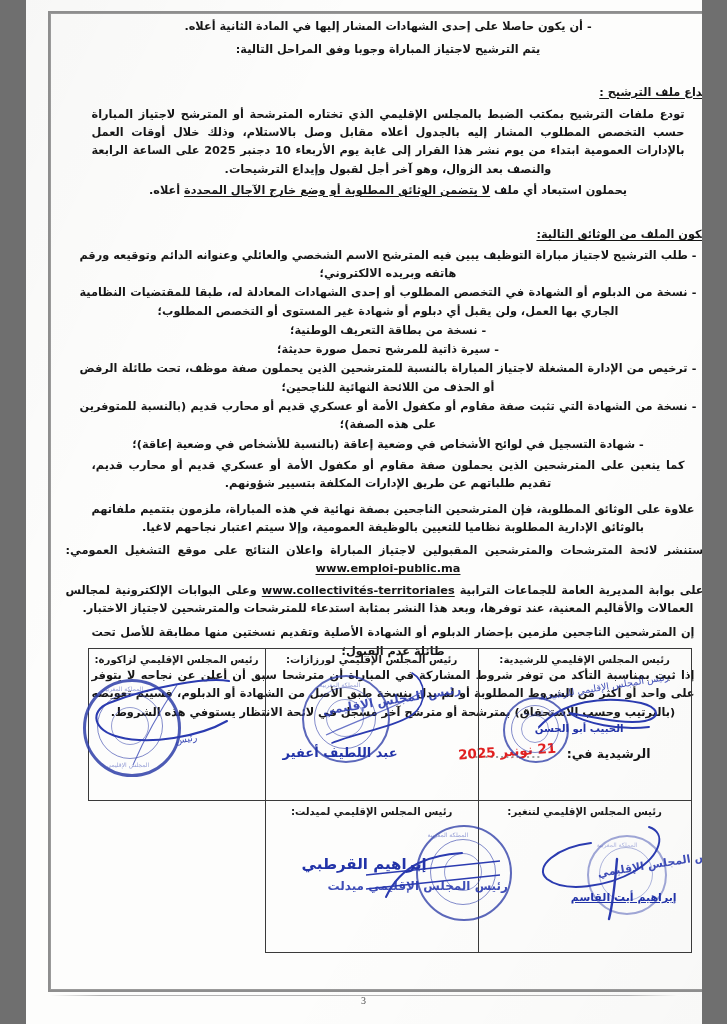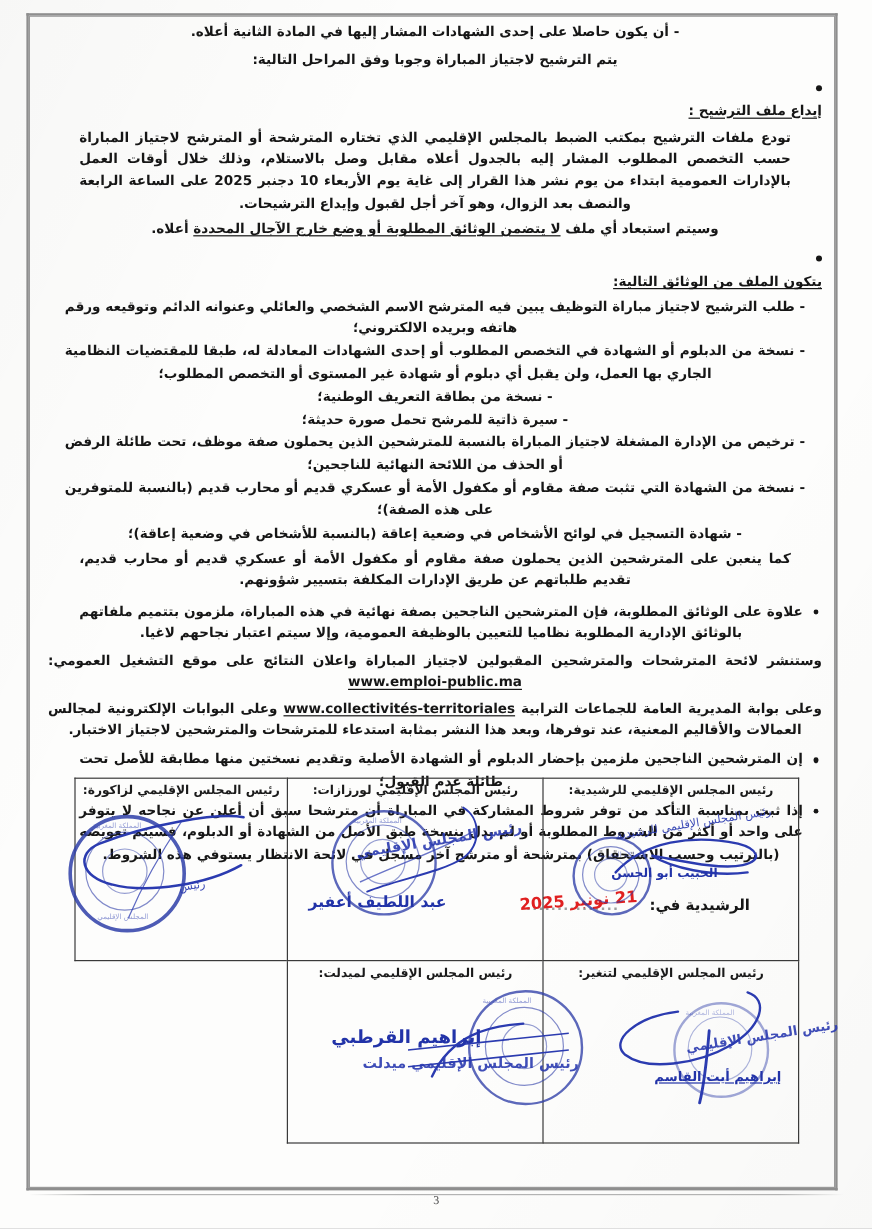--- a/index.html
+++ b/index.html
@@ -2,21 +2,21 @@
 <html lang="ar" dir="rtl"><head>
 <meta charset="utf-8">
 <title>Scanned Arabic Administrative Document</title>
 <style>
   html,body{margin:0;padding:0;background:#6f6f6f;}
   body{
     font-family:"DejaVu Sans","Liberation Sans",sans-serif;
   }
   .page{
     position:relative;
-    width:727px;
+    width:676px;
     height:1024px;
     margin:0 auto;
     background:#ffffff;
     overflow:hidden;
   }
   
   .scan-tint{
     position:absolute;inset:0;
     background:
       linear-gradient(115deg, rgba(0,0,0,0.025) 0%, rgba(0,0,0,0) 30%),
@@ -236,21 +236,21 @@
 
     <p class="line-c" style="margin-top:5px;">يتم الترشيح لاجتياز المباراة وجوبا وفق المراحل التالية:</p>
 
     <div class="bullet-row">
       <span class="bullet-dot"></span>
       <span class="bullet-label">إيداع ملف الترشيح :</span>
     </div>
 
     <p class="line-just indent-block" style="margin-top:4px;">تودع ملفات الترشيح بمكتب الضبط بالمجلس الإقليمي الذي تختاره المترشحة أو المترشح لاجتياز المباراة حسب التخصص المطلوب المشار إليه بالجدول أعلاه مقابل وصل بالاستلام، وذلك خلال أوقات العمل بالإدارات العمومية ابتداء من يوم نشر هذا القرار إلى غاية يوم الأربعاء 10 دجنبر 2025 على الساعة الرابعة والنصف بعد الزوال، وهو آخر أجل لقبول وإيداع الترشيحات.</p>
 
-    <p class="line-c" style="margin-top:1px;"><span>وسيتم استبعاد أي ملف </span><span class="u">لا يتضمن الوثائق المطلوبة أو وضع خارج الآجال المحددة</span><span> أعلاه.</span></p>
+    <p class="line-c" style="margin-top:1px;"><span>يحملون استبعاد أي ملف </span><span class="u">لا يتضمن الوثائق المطلوبة أو وضع خارج الآجال المحددة</span><span> أعلاه.</span></p>
 
     <div class="bullet-row" style="margin-top:6px;">
       <span class="bullet-dot"></span>
       <span class="bullet-label">يتكون الملف من الوثائق التالية:</span>
     </div>
 
     <div>
       <p class="dash-item">- طلب الترشيح لاجتياز مباراة التوظيف يبين فيه المترشح الاسم الشخصي والعائلي وعنوانه الدائم وتوقيعه ورقم هاتفه وبريده الالكتروني؛</p>
       <p class="dash-item">- نسخة من الدبلوم أو الشهادة في التخصص المطلوب أو إحدى الشهادات المعادلة له، طبقا للمقتضيات النظامية الجاري بها العمل، ولن يقبل أي دبلوم أو شهادة غير المستوى أو التخصص المطلوب؛</p>
       <p class="dash-item">- نسخة من بطاقة التعريف الوطنية؛</p>

